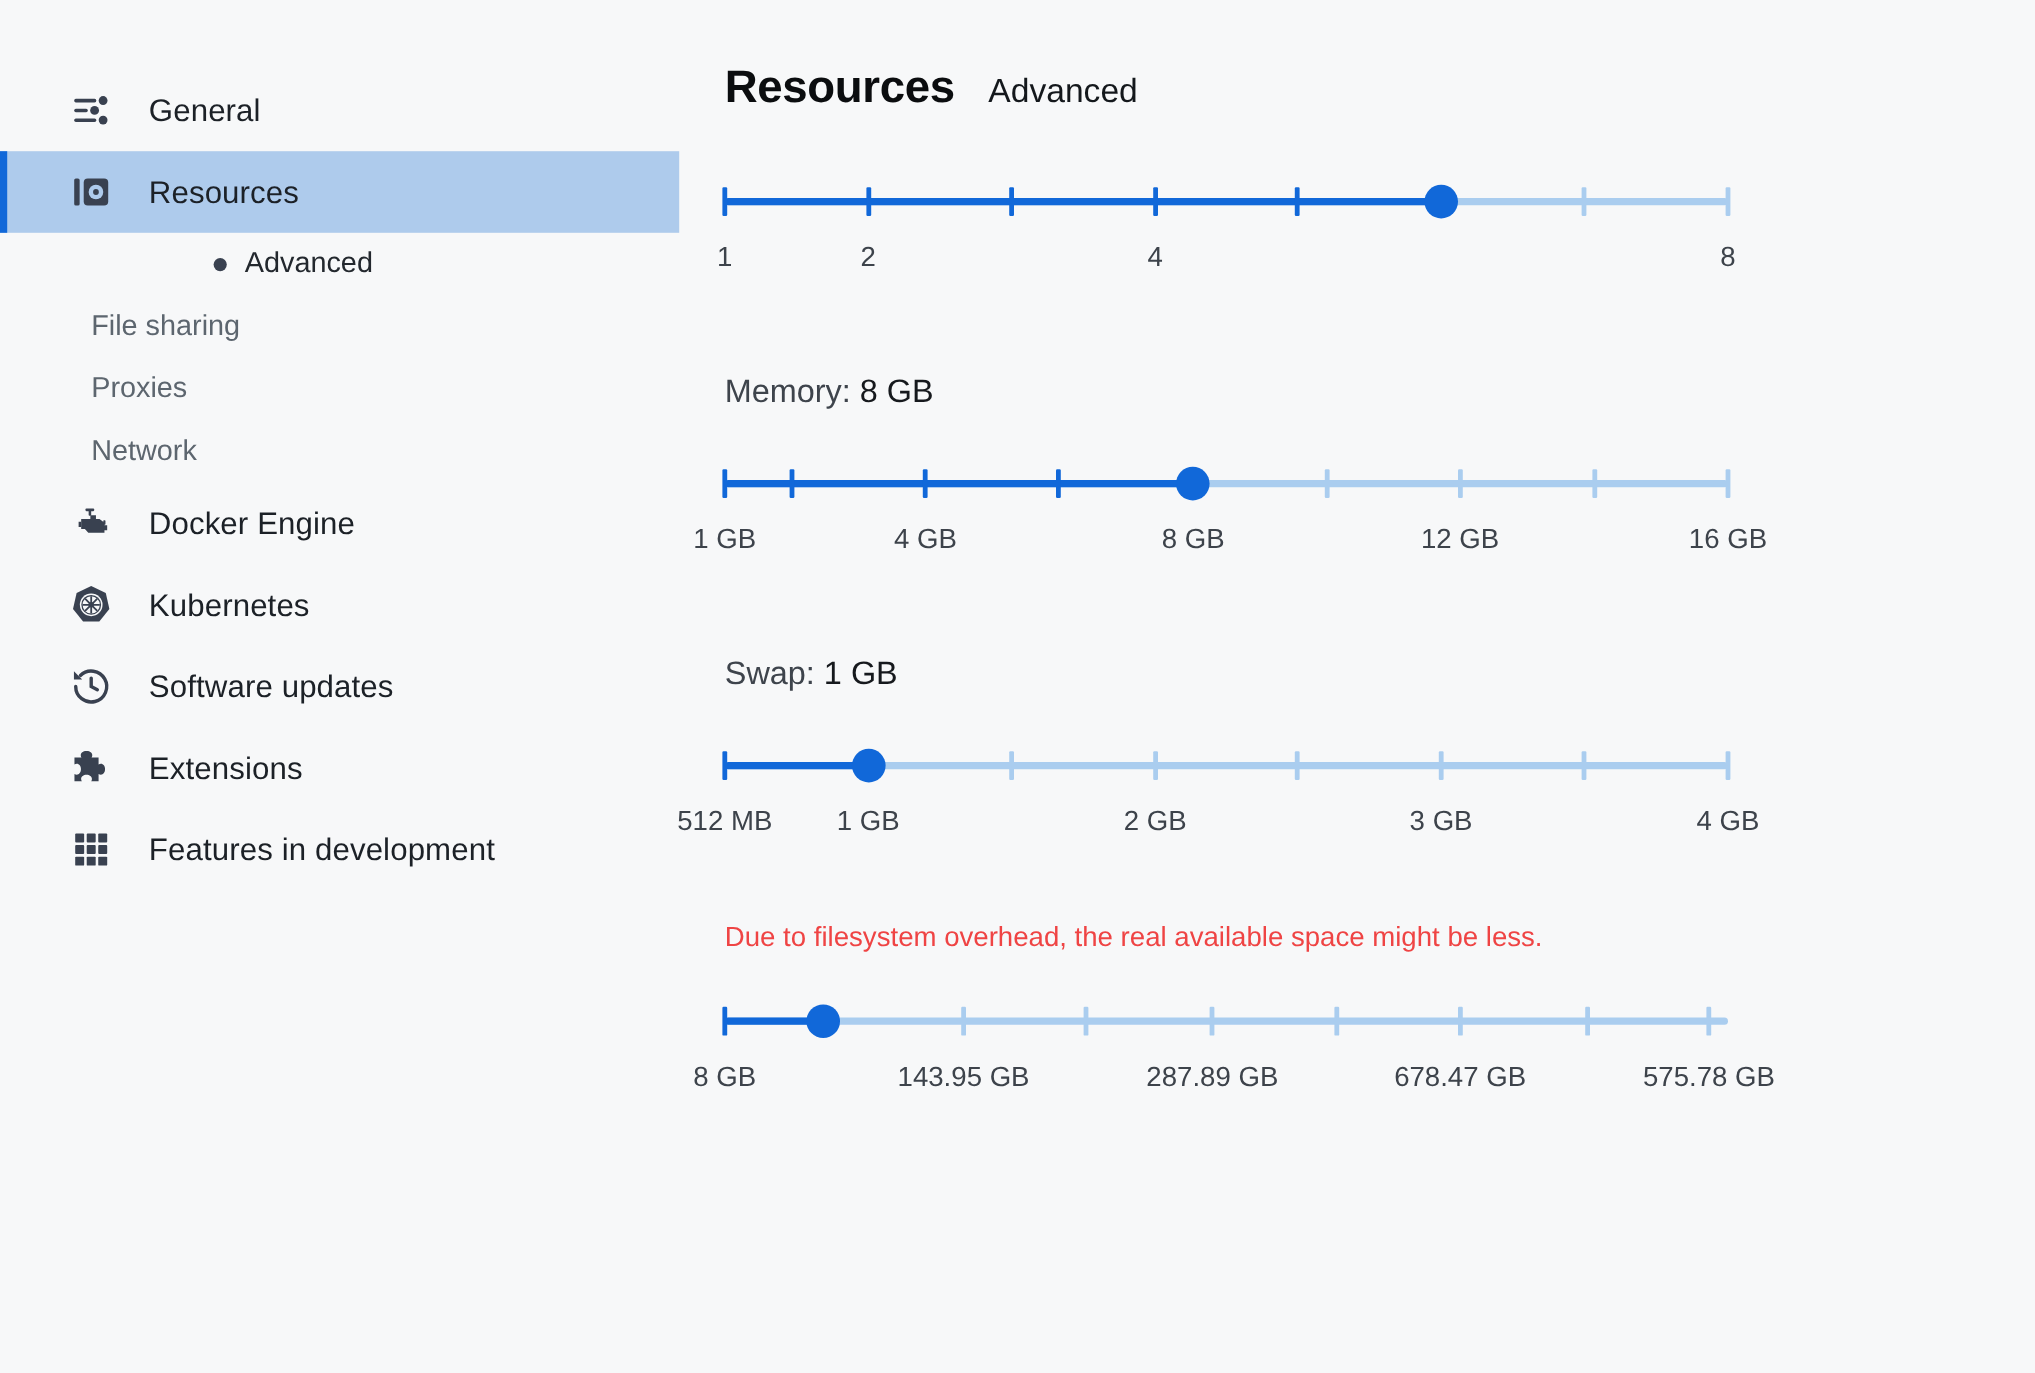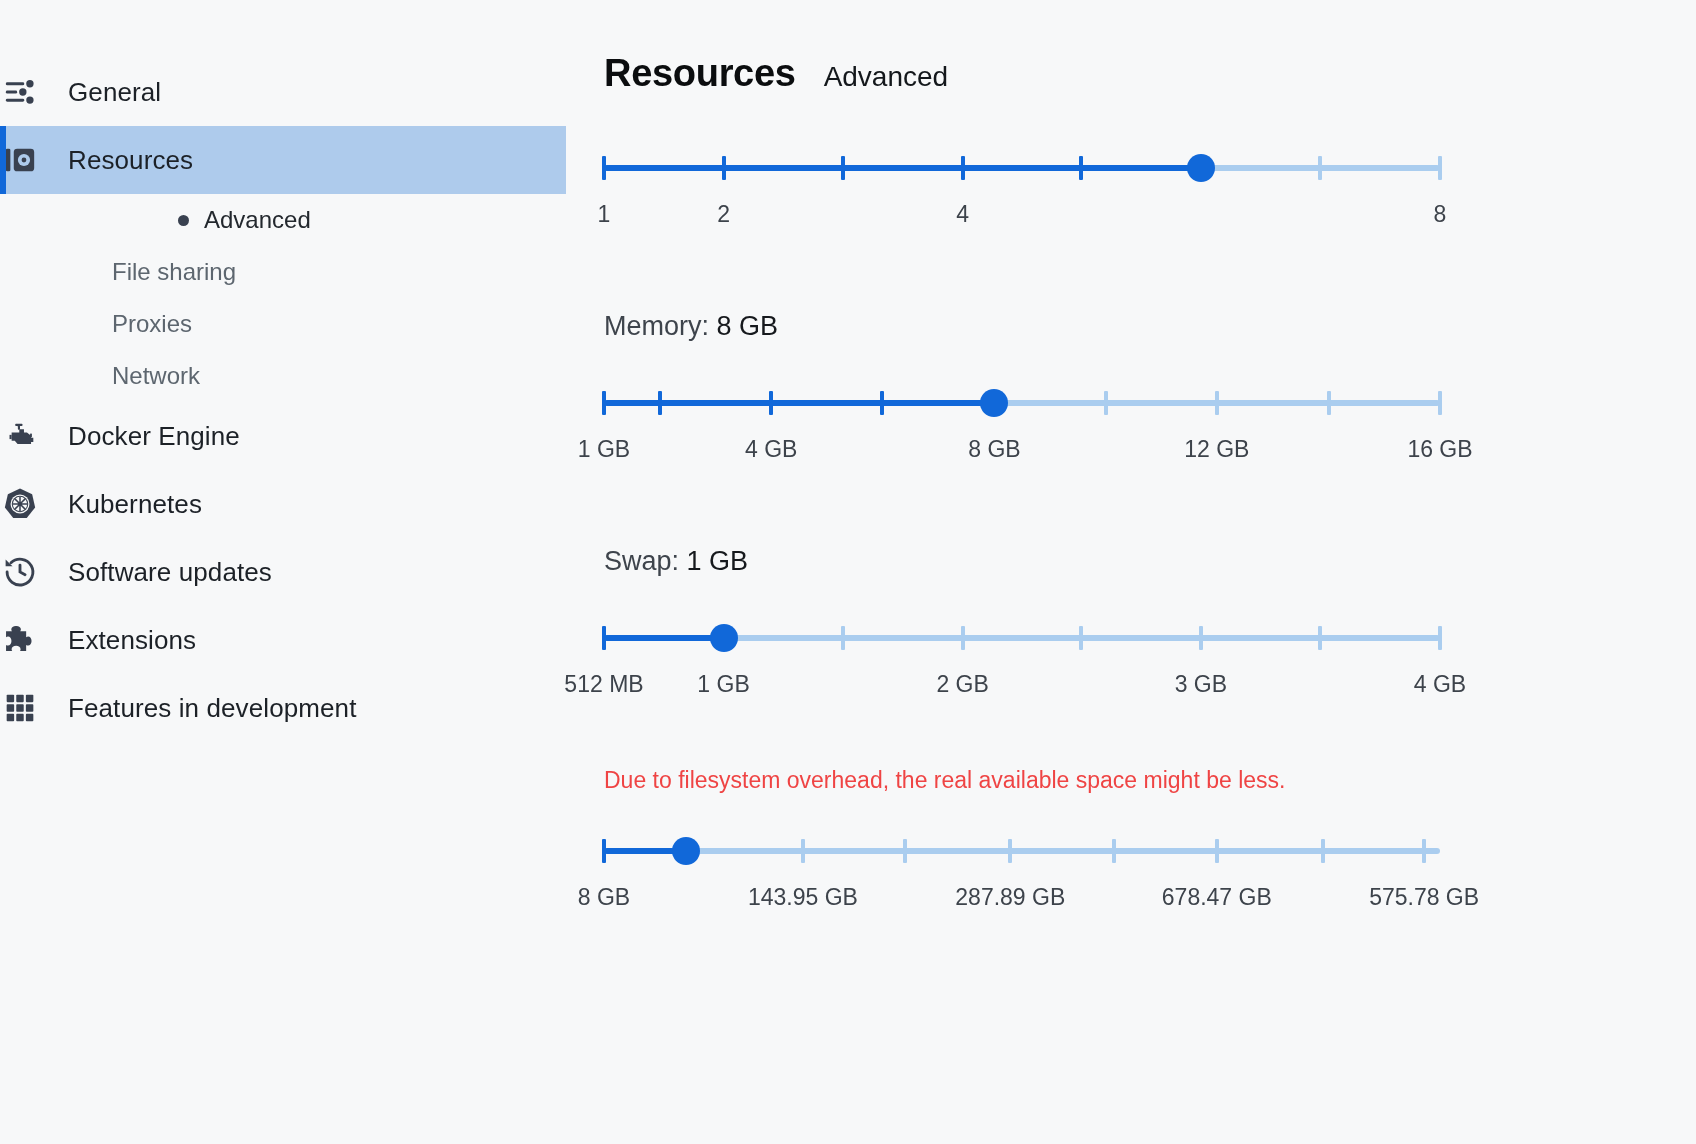--- a/index.html
+++ b/index.html
@@ -11,20 +11,21 @@
     overflow: hidden;
   }
   .app { position: relative; width: 1696px; height: 1144px; display: flex; }
 
   
   .sidebar { width: 566px; flex: 0 0 566px; padding-top: 58px; position: relative; }
 
   .nav-item {
     display: flex; align-items: center;
     height: 68px;
+    padding-left: 56px;
     position: relative;
     cursor: pointer;
   }
   .nav-item .ico {
     width: 40px; height: 40px;
     display: flex; align-items: center; justify-content: center;
     flex: 0 0 40px;
     color: #394150;
   }
   .nav-item .ico svg { display: block; }
@@ -37,21 +38,21 @@
   }
   .nav-item.active { background: #aecbec; }
   .nav-item.active::before {
     content: ""; position: absolute; left: 0; top: 0; bottom: 0;
     width: 6px; background: #1168d9;
   }
 
   .sub-item {
     display: flex; align-items: center;
     height: 52px;
-    padding-left: 112px;
+    padding-left: 76px;
     cursor: pointer;
     position: relative;
   }
   .sub-item .dot {
     position: absolute; left: 178px;
     width: 11px; height: 11px; border-radius: 50%;
     background: #394150;
   }
   .sub-item .slbl {
     font-size: 24px;

